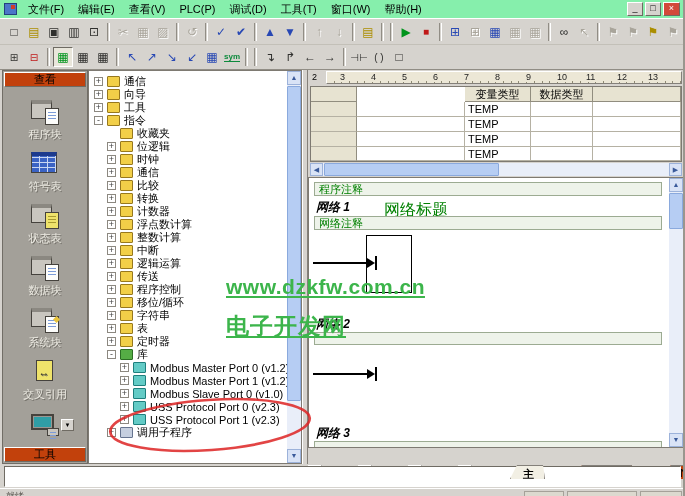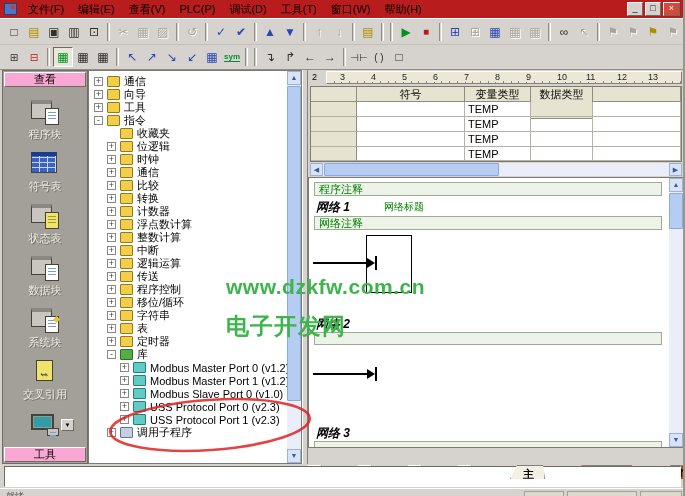--- a/index.html
+++ b/index.html
@@ -2,21 +2,21 @@
 <html><head>
 <meta charset="utf-8">
 <style>
   * { margin:0; padding:0; box-sizing:border-box; }
   body { font-family:"Liberation Sans","DejaVu Sans",sans-serif; background:#777; }
   #app { position:relative; width:685px; height:496px; background:#d6d3ce; overflow:hidden;
          border-right:2px solid #9a968e; font-size:11px; color:#000; }
 
   
   .menubar { position:absolute; left:0; top:0; right:0; height:19px; display:flex; align-items:center;
-             background:#b91c1c; border-bottom:1px solid #ffffff; padding-left:2px; }
+             background:#86efac; border-bottom:1px solid #ffffff; padding-left:2px; }
   .appicon { width:13px; height:12px; margin:0 4px 0 2px; background:#4a76c8; border:1px solid #23407e; position:relative; }
   .appicon::after { content:""; position:absolute; right:1px; top:1px; width:4px; height:4px; background:#d23c28; }
   .menu-item { padding:2px 7px; cursor:default; }
   .win-btns { margin-left:auto; display:flex; gap:2px; padding-right:3px; }
   .wbtn { width:16px; height:14px; background:#d6d3ce; border:1px solid; border-color:#fff #6f6b63 #6f6b63 #fff;
           font-size:9px; line-height:11px; text-align:center; color:#000; }
   .wbtn.close { background:#d24a3a; color:#fff; width:17px; }
 
   
   .tb { position:absolute; left:0; right:0; display:flex; align-items:center; padding-left:4px; }
@@ -28,21 +28,21 @@
   .tbtn.pressed { border:1px solid; border-color:#6f6b63 #fff #fff #6f6b63; background:#e9e6db; }
   .gray { color:#a9a59b; text-shadow:1px 1px 0 #fff; }
   .c-blue { color:#2848b4; } .c-green { color:#00941c; } .c-red { color:#c01818; }
   .c-yellow { color:#ab8e00; } .c-dark { color:#30302e; }
   .symtxt { font-size:8px; font-weight:bold; color:#0c8a3c; border-bottom:1px solid #0c8a3c; }
   .sep { width:3px; height:18px; border-left:1px solid #918d85; border-right:1px solid #fff; margin:0 3px; flex:none; }
 
   
   .viewbar { position:absolute; left:2px; top:70px; width:86px; height:394px; background:#a3a099;
              border:1px solid #716d66; }
-  .vb-header,.vb-footer { position:absolute; left:1px; right:1px; height:15px; background:#f9a8d4;
+  .vb-header,.vb-footer { position:absolute; left:1px; right:1px; height:15px; background:#c2410c;
              border:1px solid; border-color:#fff #6f6b63 #6f6b63 #fff; text-align:center; line-height:13px; }
   .vb-header { top:1px; } .vb-footer { bottom:1px; }
   .vb-item { position:absolute; left:0; width:100%; text-align:center; color:#edebe3;
              text-shadow:1px 1px 0 #6e6b64; }
   .vbi { position:relative; width:30px; height:26px; margin:0 auto 2px; }
   .vbi .w { position:absolute; left:1px; top:1px; width:21px; height:19px; background:#c9c6bf;
             border:1px solid #45423d; border-top:4px solid #8b8881; }
   .vbi .p { position:absolute; right:1px; bottom:0; width:14px; height:17px; background:#fdfdfb;
             border:1px solid #45423d; }
   .vbi .p::after { content:""; position:absolute; left:2px; top:3px; right:2px; height:1px;
@@ -102,21 +102,21 @@
   .hcell { background:#e7e3d1; text-align:center; border-right:1px solid #918d7f; border-bottom:1px solid #918d7f; }
   .rh { background:#e7e3d1; border-right:1px solid #918d7f; }
   .hscroll1 { position:absolute; left:310px; top:163px; width:372px; height:13px; background:#e9eef9; }
 
   
   .editor { position:absolute; left:308px; top:177px; width:377px; height:271px; background:#fff;
             border:1px solid #7e7a72; overflow:hidden; }
   .band { position:absolute; left:5px; right:22px; height:14px; background:#eef3ea; border:1px solid #9cab92;
           color:#008000; font-size:11px; line-height:12px; padding-left:4px; }
   .netlabel { position:absolute; font-weight:bold; font-size:12px;font-style:italic; }
-  .nettitle { position:absolute; color:#008000; font-size:10px; }
+  .nettitle { position:absolute; color:#008000; font-size:16px; }
   .rline { position:absolute; height:2px; background:#000; }
   .ahead { position:absolute; width:0; height:0; border-left:8px solid #000;
            border-top:5px solid transparent; border-bottom:5px solid transparent; }
   .atick { position:absolute; width:2px; height:14px; background:#000; }
   .selrect { position:absolute; border:1px solid #000; }
   .evscroll { position:absolute; left:669px; top:178px; width:14px; height:269px; background:#e9eef9; }
 
   
   .tabbar { position:absolute; left:308px; top:464px; width:377px; height:16px; background:#d6d3ce;
             display:flex; align-items:flex-start; padding-top:1px;gap:36px; }
@@ -130,21 +130,21 @@
 
   
   .outputbar { position:absolute; left:4px; top:466px; width:677px; height:21px; background:#fff;
                border:1px solid; border-color:#6f6b63 #fff #fff #6f6b63; }
   .statusbar { position:absolute; left:0; top:488px; width:685px; height:8px; background:#d6d3ce;
                border-top:1px solid #fff; font-size:9px; color:#55524c; }
   .sseg { position:absolute; top:2px; height:10px; background:#dcd9cf; border:1px solid #a5a199; }
 
   
   .watermark { position:absolute; left:226px; top:276px; z-index:50; pointer-events:none;
-               color:#3cb54b; font-weight:bold; line-height:1.0; }
+               color:#3cb54b; font-weight:bold; line-height:1.0;text-decoration:underline; }
   .wm1 { font-size:21px; letter-spacing:0.5px; }
   .wm2 { font-size:23px; margin-top:18px; letter-spacing:1px; }
   .circle-svg { position:absolute; left:102px; top:392px; z-index:60; pointer-events:none; }
 </style>
 </head>
 <body>
 
 <div id="app">
 
   <div class="menubar">
@@ -450,23 +450,22 @@
       <span class="rnum" style="left:198px;">9</span>
       <span class="rnum" style="left:229px;">10</span>
       <span class="rnum" style="left:258px;">11</span>
       <span class="rnum" style="left:289px;">12</span>
       <span class="rnum" style="left:320px;">13</span>
     </div>
   </div>
 
   <div class="symtable">
     <div class="cell hcell" style="left:0;top:0;width:46px;height:15px;"></div>
-    <div class="cell hcell" style="left:46px;top:0;width:108px;height:15px;">符号</div>
     <div class="cell hcell" style="left:154px;top:0;width:66px;height:15px;">变量类型</div>
-    <div class="cell hcell" style="left:220px;top:0;width:62px;height:32px;">数据类型</div>
+    <div class="cell hcell" style="left:220px;top:0;width:62px;height:15px;">数据类型</div>
     <div class="cell hcell" style="left:282px;top:0;width:88px;height:15px;"></div>
 
     <div class="cell rh" style="left:0;top:15px;width:46px;height:15px;"></div>
     <div class="cell" style="left:46px;top:15px;width:108px;height:15px;"></div>
     <div class="cell" style="left:154px;top:15px;width:66px;height:15px;padding-left:3px;">TEMP</div>
     <div class="cell" style="left:220px;top:15px;width:62px;height:15px;"></div>
     <div class="cell" style="left:282px;top:15px;width:88px;height:15px;"></div>
 
     <div class="cell rh" style="left:0;top:30px;width:46px;height:15px;"></div>
     <div class="cell" style="left:46px;top:30px;width:108px;height:15px;"></div>

